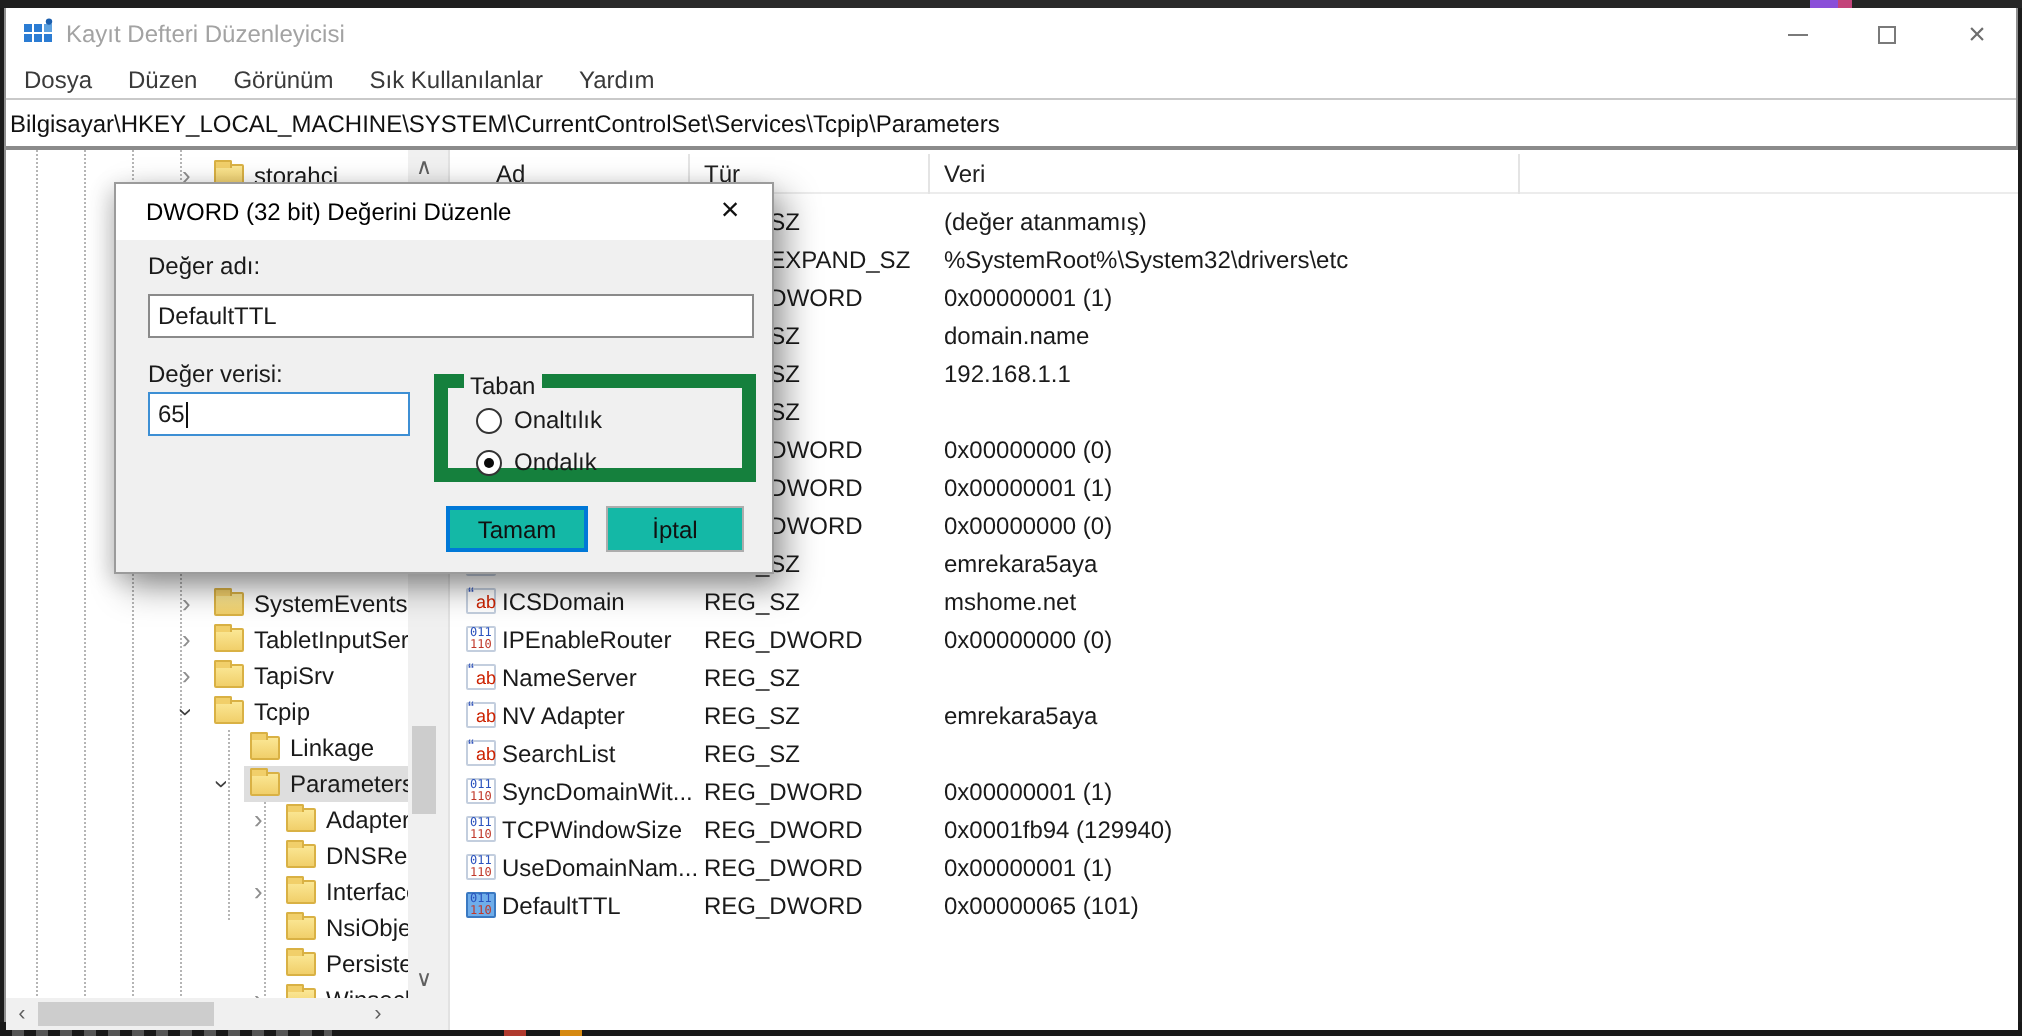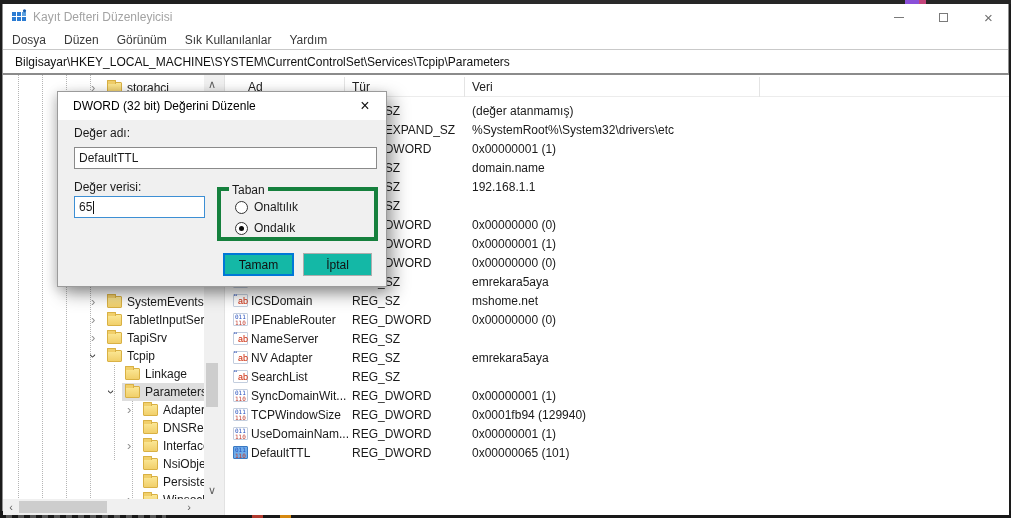--- a/index.html
+++ b/index.html
@@ -22,21 +22,21 @@
   .g-min{width:10px;height:1px;background:#7a7a7a;}
   .g-max{width:9px;height:9px;border:1px solid #7a7a7a;}
   .g-close{color:#6e6e6e;font-size:15px;line-height:1;}
 
   .menubar{position:absolute;left:0;top:26px;width:100%;height:19px;background:#fff;display:flex;align-items:center;}
   .menuitem{padding:0 9px;color:#3a3a3a;}
   .menuitem:first-child{}
 
   .addressbar{position:absolute;left:0;top:45px;width:100%;height:26px;background:#fff;
               border-top:1px solid #c9c9c9;border-bottom:2px solid #8b8b8b;display:flex;align-items:center;}
-  .addr-text{padding-left:12px;color:#111;text-align:right;}
+  .addr-text{padding-left:2px;color:#111;text-align:right;}
 
   
   .tree{position:absolute;left:0;top:71px;width:201px;height:424px;background:#fff;overflow:hidden;}
   .guide{position:absolute;width:1px;border-left:1px dotted #b5b5b5;}
   .trow{position:absolute;left:0;width:201px;height:18px;}
   .tsel{position:absolute;top:0;height:18px;background:#dedede;}
   .chev{position:absolute;top:1px;color:#8f8f8f;font-size:13px;line-height:16px;}
   .chev.exp{color:#404040;transform:rotate(90deg);}
   .folder{position:absolute;top:3px;width:15px;height:12px;background:linear-gradient(#fbe795,#f1cf6a);
           border:1px solid #d9b144;border-radius:1px;}
@@ -72,21 +72,21 @@
   .dialog{position:absolute;left:57px;top:91px;width:330px;height:196px;background:#f0f0f0;
           border:1px solid #9b9b9b;box-shadow:6px 7px 16px rgba(0,0,0,.38),-3px 3px 10px rgba(0,0,0,.15);z-index:50;}
   .dlg-titlebar{position:absolute;left:0;top:0;width:100%;height:28px;background:#fff;}
   .dlg-title{position:absolute;left:15px;top:7px;color:#000;}
   .dlg-close{position:absolute;right:6px;top:0px;width:30px;height:28px;display:flex;align-items:center;justify-content:center;color:#111;font-size:16px;}
   .dlg-label{position:absolute;color:#1a1a1a;}
   .field{position:absolute;background:#fff;border:1px solid #8a8a8a;display:flex;align-items:center;}
   .field span{padding-left:4px;white-space:nowrap;}
   .field.focused{border:1px solid #3d8fd4;}
   .caret{width:1px;height:13px;background:#111;margin-left:1px;}
-  .groupbox{position:absolute;border:4px solid #15803d;}
+  .groupbox{position:absolute;border:7px solid #15803d;}
   .group-label{position:absolute;left:8px;top:-8px;background:#f0f0f0;padding:0 3px;}
   .radio-row{position:absolute;display:flex;align-items:center;}
   .radio{width:13px;height:13px;border:1px solid #333;border-radius:50%;background:#fff;position:relative;margin-right:6px;}
   .radio.checked::after{content:"";position:absolute;left:3px;top:3px;width:5px;height:5px;border-radius:50%;background:#0a0a0a;}
   .btn{position:absolute;height:23px;background:#14b8a6;display:flex;align-items:center;justify-content:center;color:#111;}
   .btn.default{border:2px solid #0078d7;}
   .btn.normal{border:1px solid #adadad;}
 </style>
 </head>
 <body>

